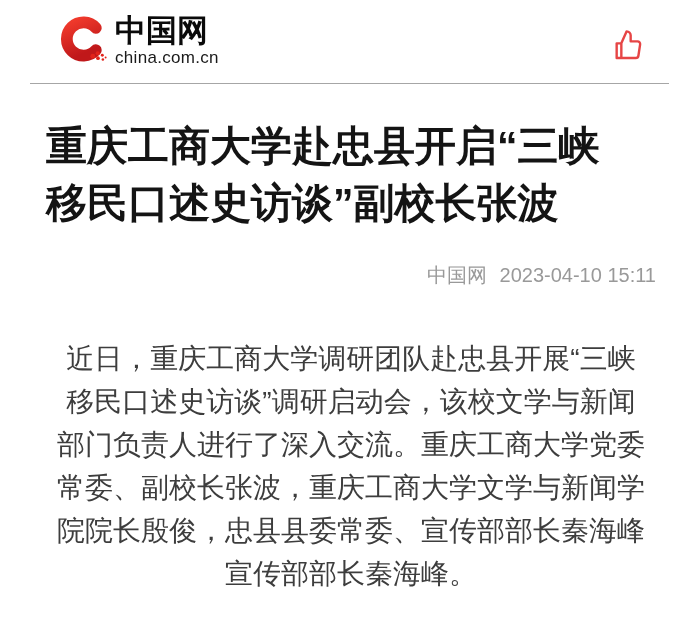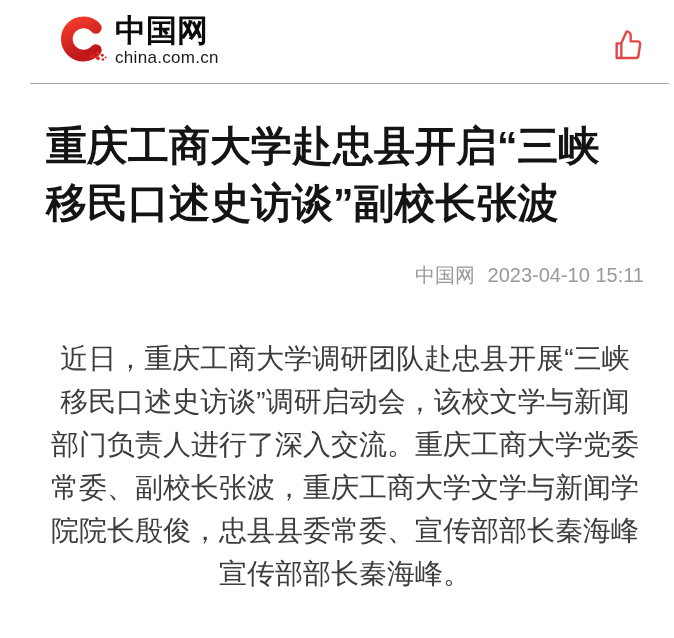--- a/index.html
+++ b/index.html
@@ -66,21 +66,21 @@
   }
   .divider {
     position: absolute;
     top: 83px;
     left: 30px;
     right: 5px;
     height: 1px;
     background: var(--divider-color, #a6a6a6);
   }
   
-  .article { padding: 0 30px 0 46px; }
+  .article { padding: 0 18px 0 46px; }
   .article-title {
     margin-top: 35px;
     font-size: 41px;
     line-height: 57px;
     font-weight: 700;
     color: var(--title-color, #141414);
   }
   .title-line { white-space: pre; }
   .article-meta {
     margin-top: 29px;

